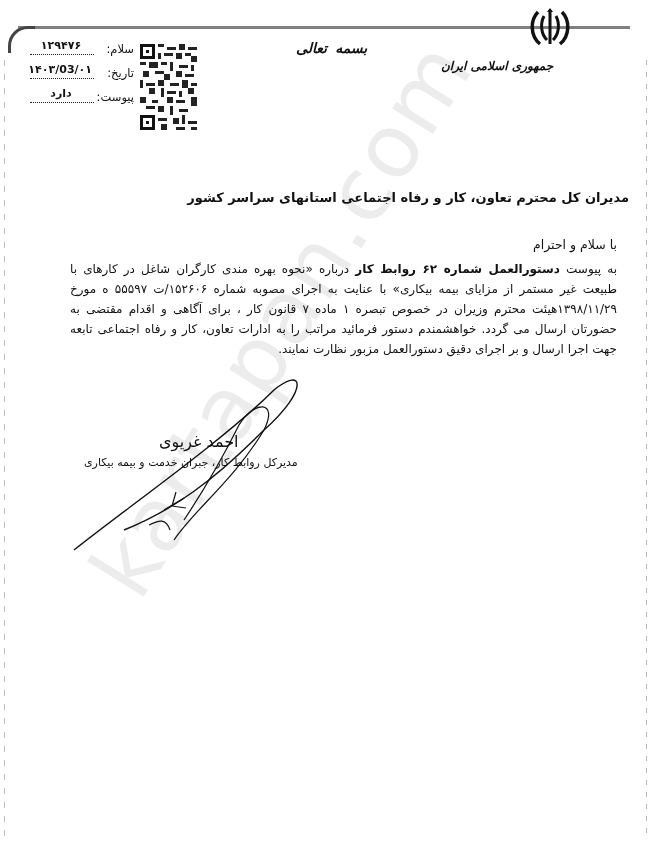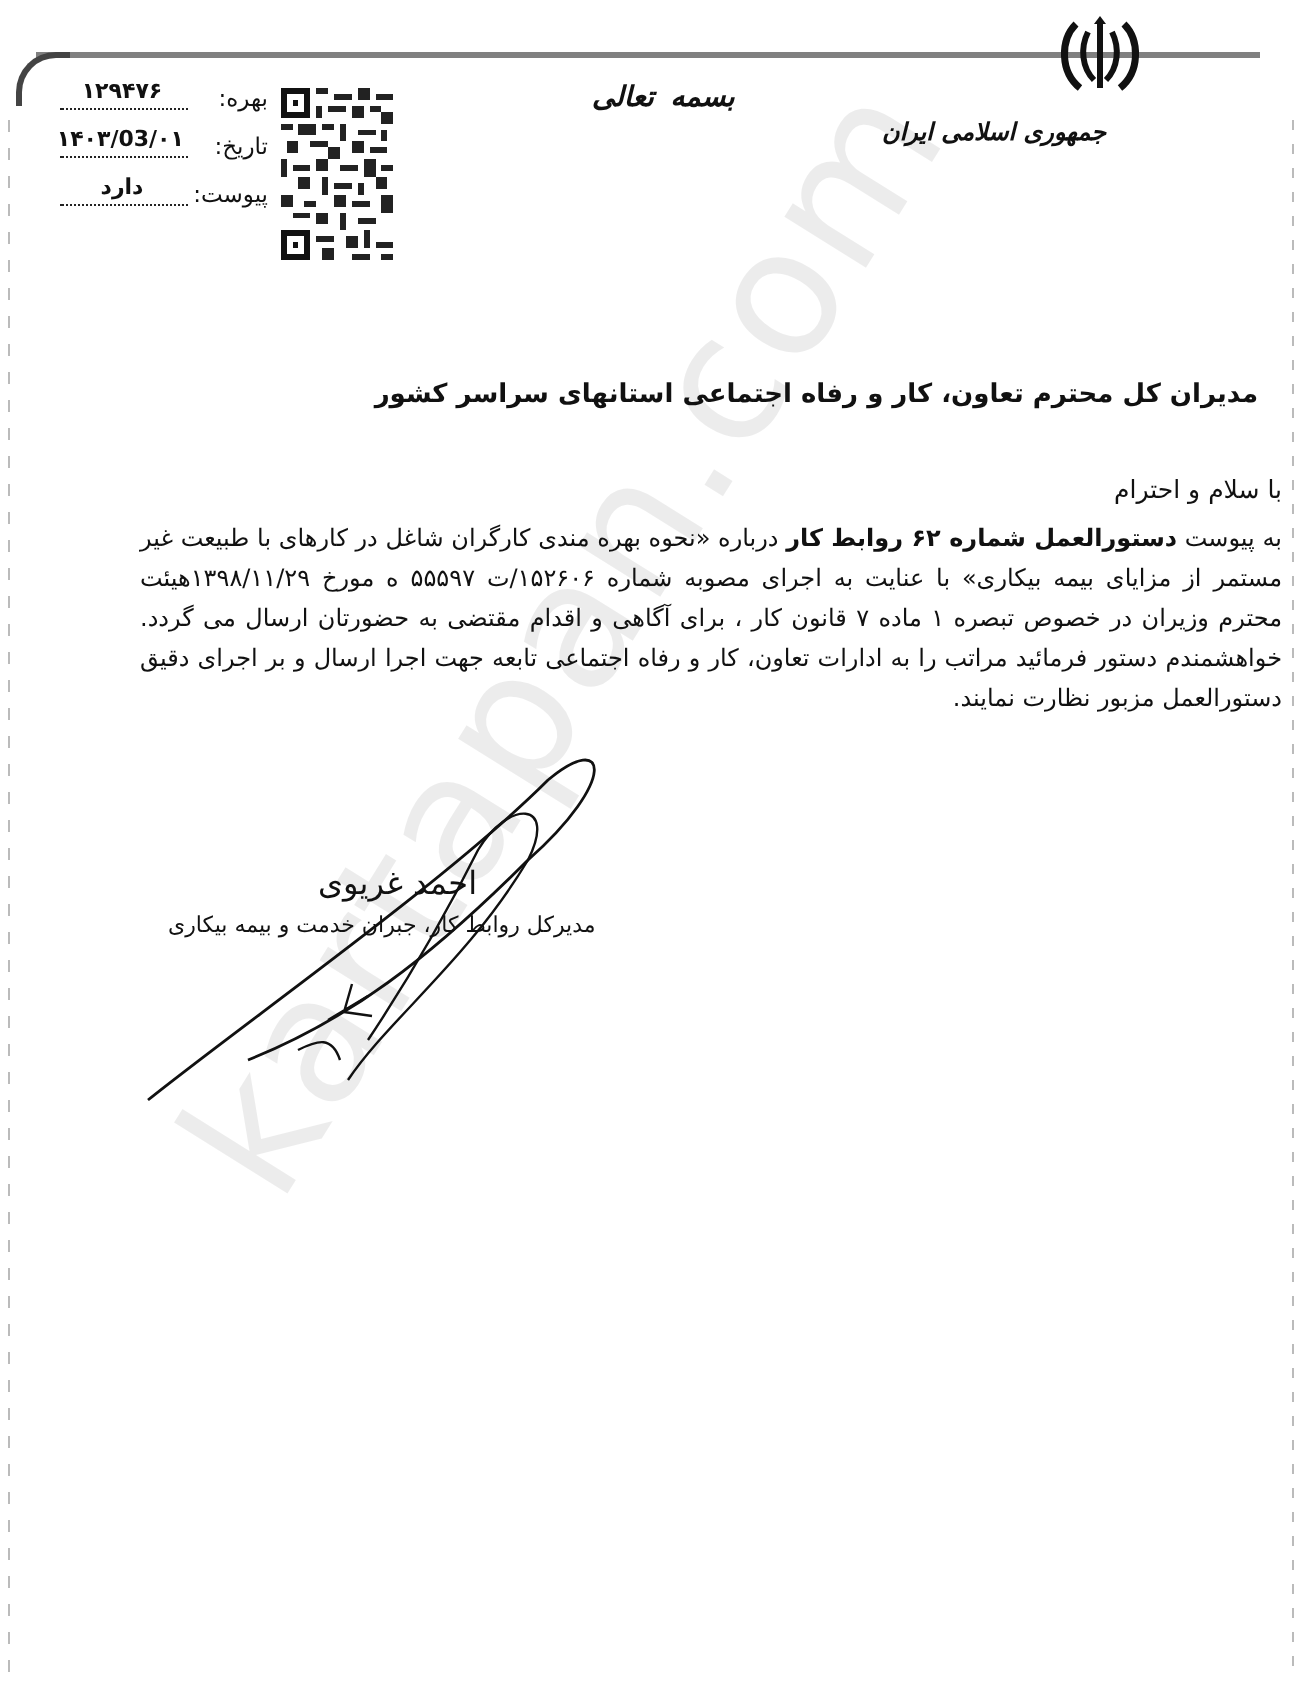--- a/index.html
+++ b/index.html
@@ -19,21 +19,21 @@
   .qr { position:absolute; left:140px; top:44px; width:57px; height:86px; }
 
   .bismillah { position:absolute; left:296px; top:40px; font-family:Liberation Mono, monospace; font-size:14px; font-style:italic; font-weight:bold; direction:rtl; }
 
   .emblem { position:absolute; left:528px; top:6px; width:44px; height:44px; }
   .org { position:absolute; right:28px; top:58px; width:180px; direction:rtl; text-align:left; font-family:"DejaVu Serif", serif; font-style:italic; font-weight:bold; }
   .org div { font-size:12px; line-height:17px; }
 
   .recipient { position:absolute; right:20px; top:190px; direction:rtl; font-weight:bold; font-size:13px; }
 
-  .body { position:absolute; left:52px; right:8px; top:235px; direction:rtl; text-align:justify; font-size:12px; line-height:20px;margin-left:18px; }
+  .body { position:absolute; left:52px; right:32px; top:235px; direction:rtl; text-align:justify; font-size:12px; line-height:20px;margin-left:18px; }
   .greeting { margin-bottom:4px; font-size:12.5px; }
   .b { font-weight:bold; }
 
   .sig { position:absolute; left:84px; top:420px; width:230px; }
   .sig-name { position:absolute; left:75px; top:12px; direction:rtl; font-weight:normal; font-size:16px; white-space:nowrap;text-align:right; }
   .sig-title { position:absolute; left:0; top:36px; direction:rtl; font-weight:normal; font-size:11px; white-space:nowrap; }
   .sig-stroke { position:absolute; left:-20px; top:-60px; width:260px; height:200px; }
 
   .watermark { position:absolute; left:70px; top:560px; font-size:88px; color:#000; opacity:.07; transform:rotate(-58deg); transform-origin:left top; font-family:"DejaVu Sans", sans-serif; letter-spacing:2px; white-space:nowrap; }
 </style>
@@ -43,21 +43,21 @@
 <div class="page">
   <div class="border-top"></div>
   <div class="corner"></div>
   <div class="edge-left"></div>
   <div class="edge-right"></div>
 
   <div class="meta">
     <div class="meta-row">
       <span class="meta-val">۱۲۹۴۷۶</span>
       <span class="meta-dots"></span>
-      <span class="meta-label">بهره:</span>
+      <span class="meta-label">سلام:</span>
     </div>
     <div class="meta-row">
       <span class="meta-val">۱۴۰۳/03/۰۱</span>
       <span class="meta-dots"></span>
       <span class="meta-label">تاریخ:</span>
     </div>
     <div class="meta-row">
       <span class="meta-val">دارد</span>
       <span class="meta-dots"></span>
       <span class="meta-label">پیوست:</span>

